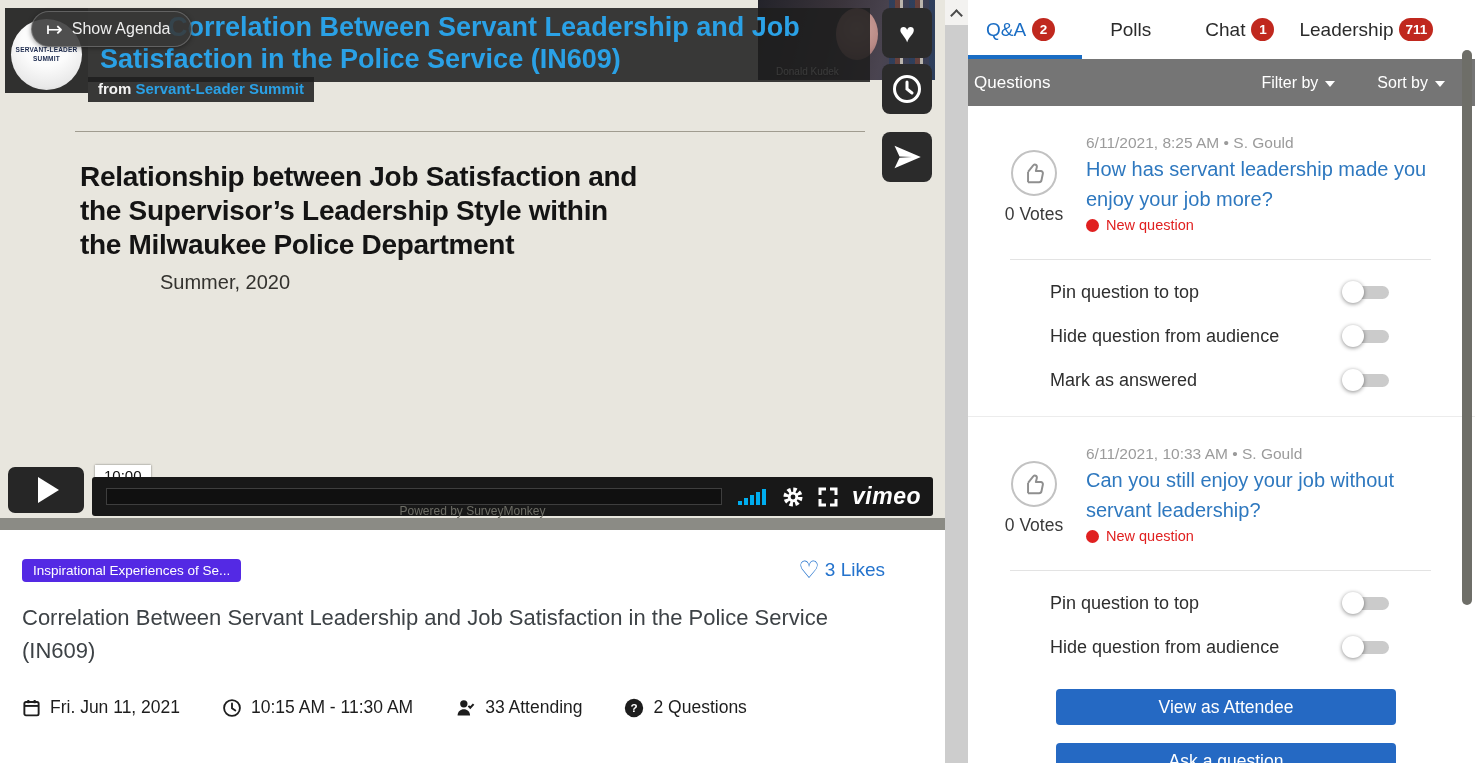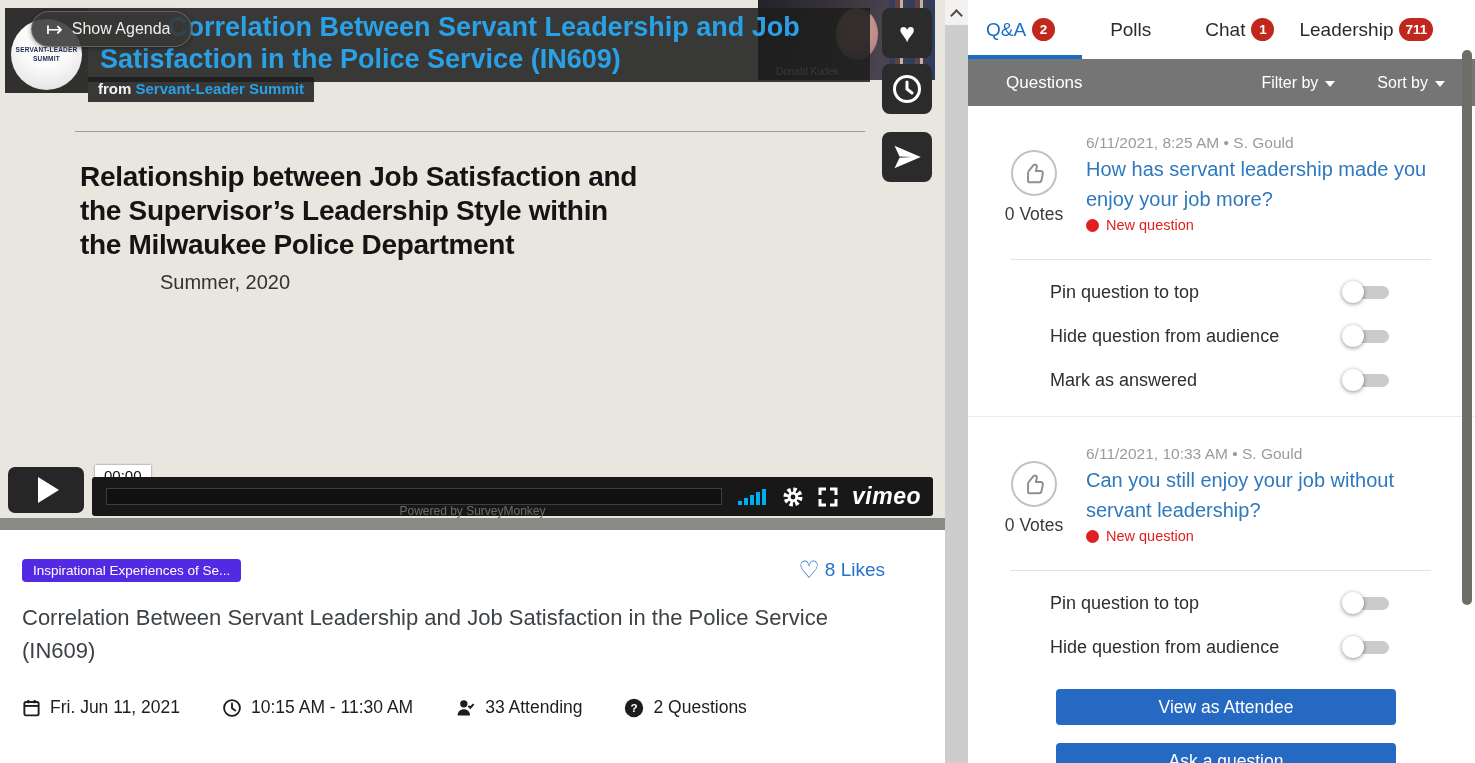--- a/index.html
+++ b/index.html
@@ -83,21 +83,21 @@
   .tabs{position:relative;height:59px;display:flex;align-items:center;padding-left:18px;background:#fff;}
   .tab{display:flex;align-items:center;gap:6px;font-size:19px;color:#2b2b2b;}
   .tab.active .tab-label{color:#1a6dc4;}
   .tab-polls{margin-left:55px;}
   .tab-chat{margin-left:54px;}
   .tab-community{margin-left:25px;}
   .badge{min-width:23px;height:23px;border-radius:12px;background:#c0281e;color:#fff;font-size:13.5px;font-weight:bold;
     display:flex;align-items:center;justify-content:center;padding:0 6px;}
   .tab-underline{position:absolute;left:0;bottom:0;width:114px;height:4px;background:#1a6dc4;}
 
-  .qa-header{height:47px;background:#757575;display:flex;align-items:center;padding:0 30px 0 38px;color:#fff;}
+  .qa-header{height:47px;background:#757575;display:flex;align-items:center;padding:0 30px 0 6px;color:#fff;}
   .qa-header .qh-title{font-size:17px;}
   .qa-header .right{margin-left:auto;display:flex;gap:42px;align-items:center;}
   .dd{display:flex;align-items:center;gap:7px;font-size:16px;}
   .caret-down{width:0;height:0;border-left:5px solid transparent;border-right:5px solid transparent;border-top:6px solid #fff;margin-top:2px;}
 
   .q-block{display:flex;padding:28px 26px 26px 14px;}
   .vote-col{width:104px;text-align:center;flex:none;margin-top:16px;}
   .vote-btn{width:46px;height:46px;border:2px solid #c2c2c2;border-radius:50%;margin:0 auto;display:flex;align-items:center;justify-content:center;background:#fff;}
   .vote-count{margin-top:8px;font-size:17.5px;color:#3a3a3a;}
   .q-content{flex:1;}
@@ -171,21 +171,21 @@
       </div>
       <div class="vid-btn send">
         <svg width="30" height="30" viewBox="0 0 24 24">
           <path d="M2 21 L23 12 L2 3 L6 11.5 L16 12 L6 12.5 Z" fill="#fff"></path>
         </svg>
       </div>
 
       <div class="play-btn">
           <span class="tri"></span>
         </div>
-      <div class="time-tip">00:00</div>
+      <div class="time-tip">10:00</div>
 
       <div class="control-bar">
         <div class="progress"></div>
         <div class="vol">
           <i style="height:4px"></i>
           <i style="height:7px"></i>
           <i style="height:10px"></i>
           <i style="height:13px"></i>
           <i style="height:16px"></i>
         </div>
@@ -206,21 +206,21 @@
       <div class="powered">Powered by SurveyMonkey</div>
     </div>
 
     <div class="below-strip"></div>
 
     <div class="details">
       <div class="tag-row">
         <span class="tag-chip">Inspirational Experiences of Se...</span>
         <span class="likes">
           <span class="h">♡</span>
-          <span>8 Likes</span>
+          <span>3 Likes</span>
         </span>
       </div>
       <div class="session-title">Correlation Between Servant Leadership and Job Satisfaction in the Police Service (IN609)</div>
       <div class="meta-row">
         <span class="meta-item">
           <svg width="19" height="19" viewBox="0 0 24 24">
             <rect x="3" y="5" width="18" height="17" rx="2" fill="none" stroke="#1d1d1d" stroke-width="2.4"></rect>
             <path d="M3 10 h18" stroke="#1d1d1d" stroke-width="2.4"></path>
             <path d="M8 2.5 v4 M16 2.5 v4" stroke="#1d1d1d" stroke-width="2.6"></path>
           </svg>

